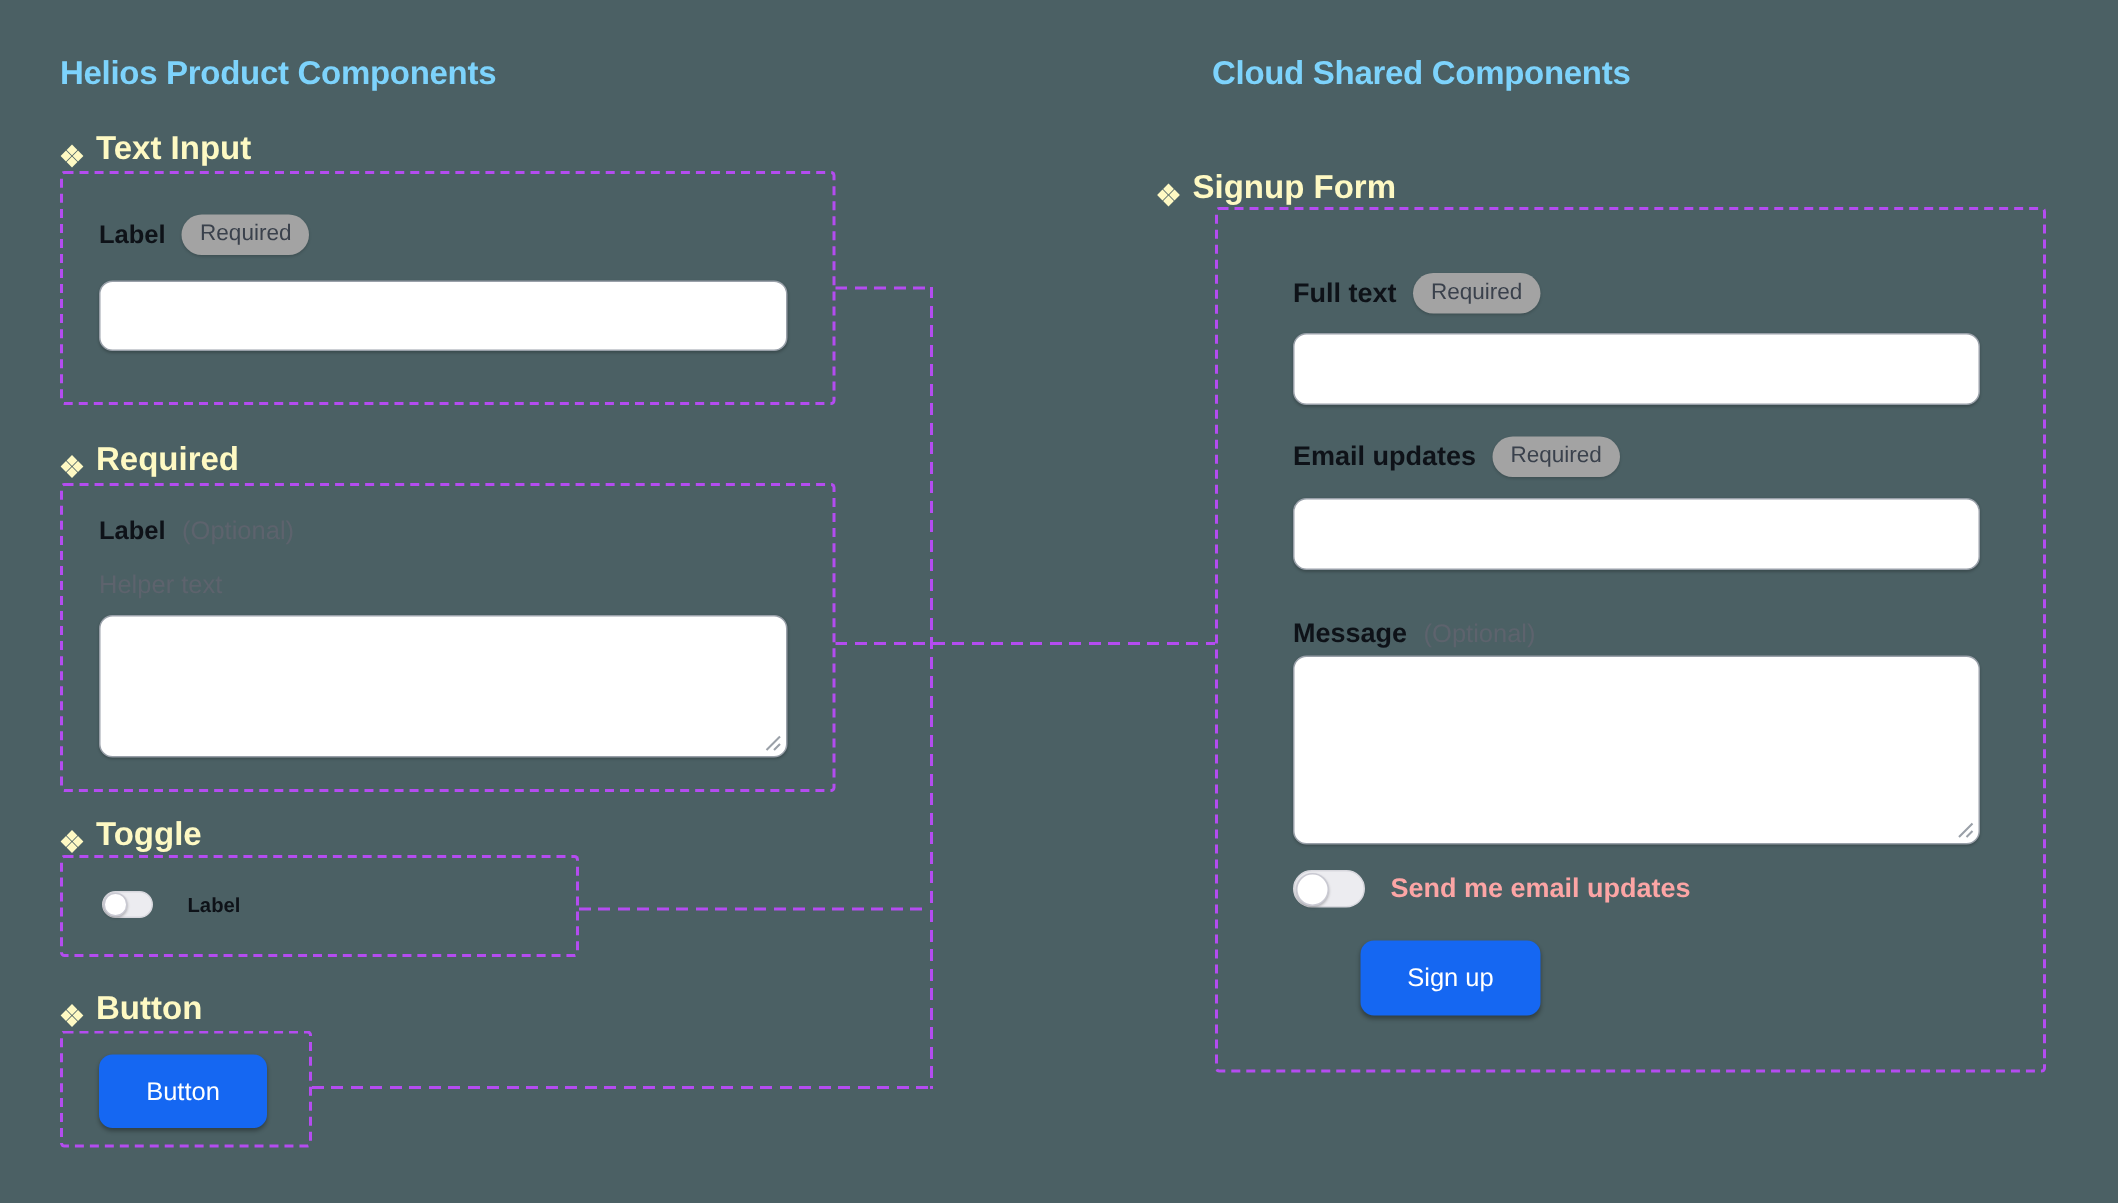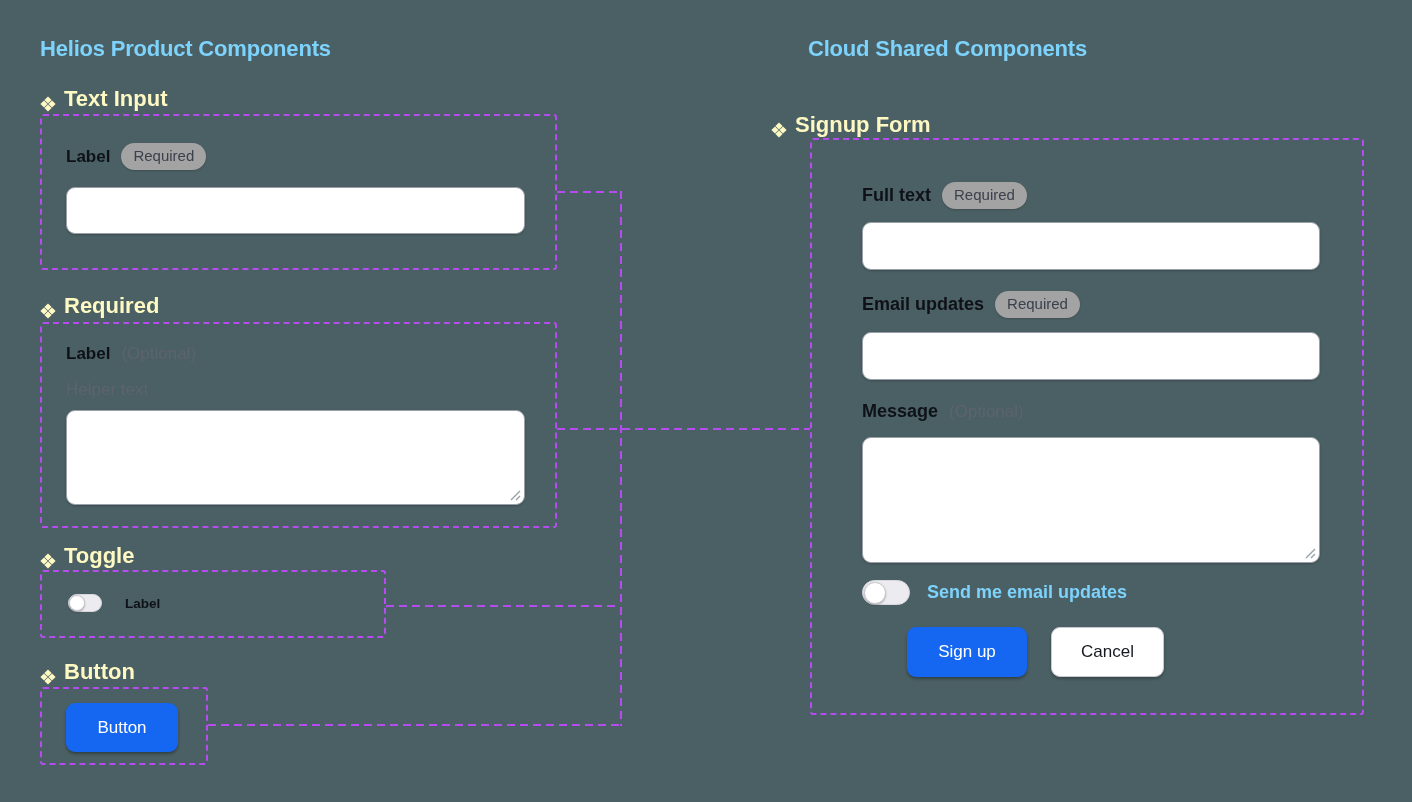--- a/index.html
+++ b/index.html
@@ -85,21 +85,21 @@
     background: #ffffff;
     border: 1px solid #c9c9d2;
     border-radius: 50%;
     box-shadow: 0 1px 2px rgba(0,0,0,0.28);
   }
   .toggle-sm { width: 34px; height: 18px; }
   .toggle-sm .knob { width: 16px; height: 16px; left: 0px; top: 0px; }
   .toggle-lg { width: 48px; height: 25px; }
   .toggle-lg .knob { width: 22px; height: 22px; left: 1px; top: 0.5px; }
   .toggle-label-sm { font-size: 13.5px; font-weight: 700; color: #0e1218; }
-  .toggle-label-lg { font-size: 18px; font-weight: 700; color: #7dd3fc; text-align: center; }
+  .toggle-label-lg { font-size: 18px; font-weight: 700; color: #fca5a5; text-align: center; }
   .toggle-row { display: flex; align-items: center; gap: 17px; }
 
   .btn {
     display: flex;
     align-items: center;
     justify-content: center;
     border-radius: 9px;
     font-family: inherit;
     font-size: 17px;
     font-weight: 500;
@@ -224,35 +224,34 @@
     <span class="badge">Required</span>
   </div>
   <input class="abs input" style="left: 50px; top: 82px; width: 458px; height: 48px;">
 
   <div class="abs label-row" style="left:50px; top:151px;">
     <span class="field-label-lg">Email updates</span>
     <span class="badge">Required</span>
   </div>
   <input class="abs input" style="left: 50px; top: 192px; width: 458px; height: 48px;">
 
-  <div class="abs label-row" style="left:50px; top:261px;align-items:center;">
+  <div class="abs label-row" style="left:50px; top:272px;align-items:center;">
     <span class="field-label-lg">Message</span>
     <span class="muted">(Optional)</span>
   </div>
   <div class="txt-wrap" style="left:50px; top:297px; width:458px; height:126px;">
     <textarea class="txtarea" style=""></textarea>
     <svg class="resize-handle" width="11" height="11" viewBox="0 0 11 11">
       <path d="M10 1 L1 10 M10 6 L6 10" stroke="#9aa0a8" stroke-width="1.4" fill="none"></path>
     </svg>
   </div>
 
   <div class="abs toggle-row" style="left:50px; top:440px;">
     <span class="toggle toggle-lg">
       <span class="knob"></span>
     </span>
     <span class="toggle-label-lg">Send me email updates</span>
   </div>
 
   <div class="abs btn-row" style="left:50px; top:487px;padding-left:45px;">
     <button class="btn btn-primary" style="width:120px; height:50px;">Sign up</button>
-    <button class="btn btn-secondary" style="width:113px; height:50px;">Cancel</button>
   </div>
 </div>
 
 </body></html>

